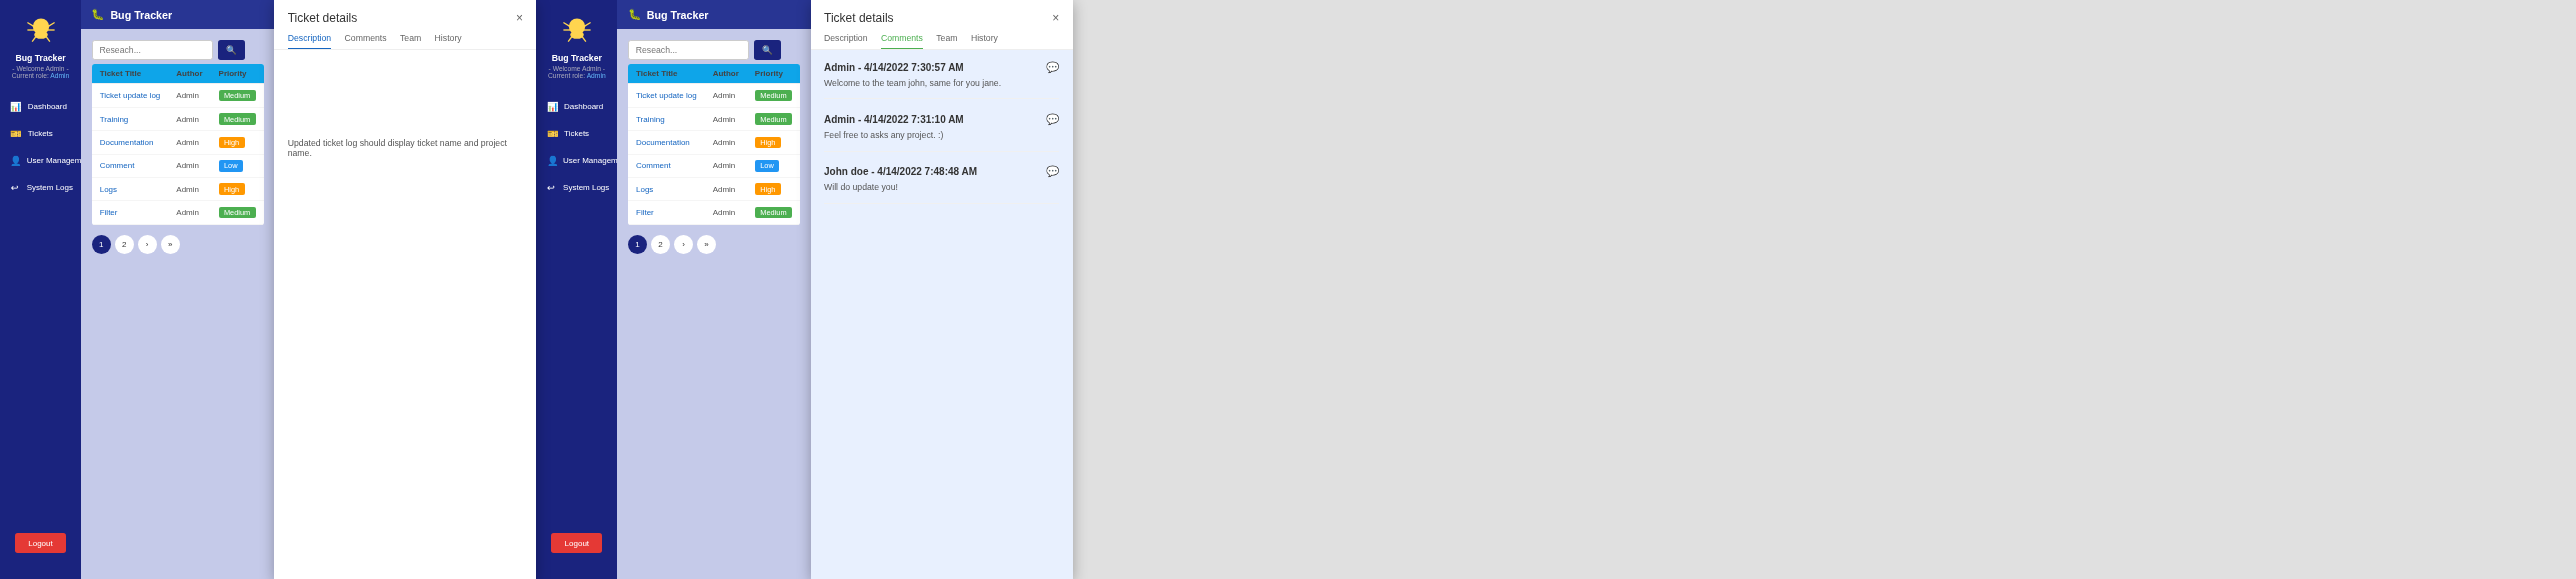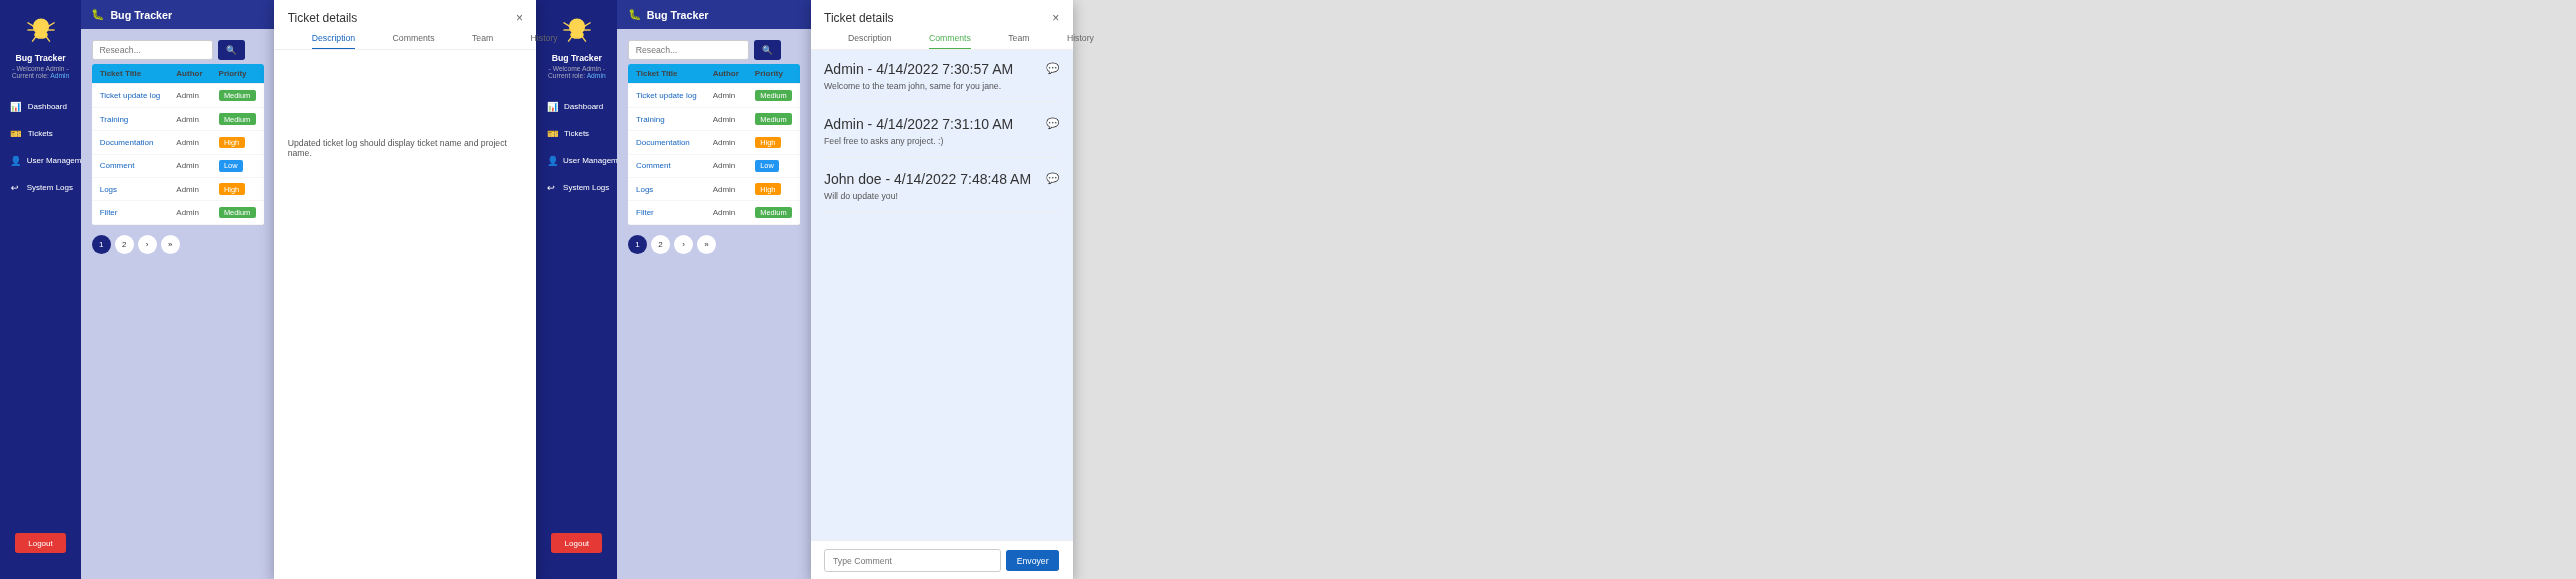--- a/index.html
+++ b/index.html
@@ -219,21 +219,20 @@
       gap: 13.4px;
       padding: 8px 13.4px 0 13.4px;
       border-bottom: 0.7px solid #eee;
     }
     .modal-tab {
       font-size: 8.7px;
       color: #666;
       padding-bottom: 5.4px;
       cursor: pointer;
       border-bottom: 1.3px solid transparent;
-      margin-left: 24px;
     }
     .modal-tab.active {
       color: #1565c0;
       border-bottom: 1.3px solid #1565c0;
     }
     .modal-tab.active-green {
       color: #4caf50;
       border-bottom: 1.3px solid #4caf50;
     }
     .modal-body {
@@ -254,22 +253,22 @@
       border-bottom: 0.7px solid #f0f0f0;
       padding-bottom: 10.7px;
     }
     .comment-header {
       display: flex;
       align-items: center;
       justify-content: space-between;
       margin-bottom: 4px;
     }
     .comment-author {
-      font-size: 14px;
-      font-weight: normal;
+      font-size: 10px;
+      font-weight: bold;
       color: #333;
     }
     .comment-text {
       font-size: 8.7px;
       color: #555;
     }
     .comment-reply-icon {
       font-size: 10.7px;
       color: #999;
       cursor: pointer;
@@ -567,20 +566,16 @@
       <p class="comment-text">Feel free to asks any project. :)</p>
     </div>
           <div class="comment-item">
       <div class="comment-header">
         <span class="comment-author">John doe - 4/14/2022 7:48:48 AM</span>
         <span class="comment-reply-icon">💬</span>
       </div>
       <p class="comment-text">Will do update you!</p>
     </div>
         </div>
-      <div class="modal-comment-input">
-        <input type="text" placeholder="Type Comment" style="">
-        <button>Envoyer</button>
-      </div>
     </div>
   </div>
 </div>
 
 
 </body></html>

